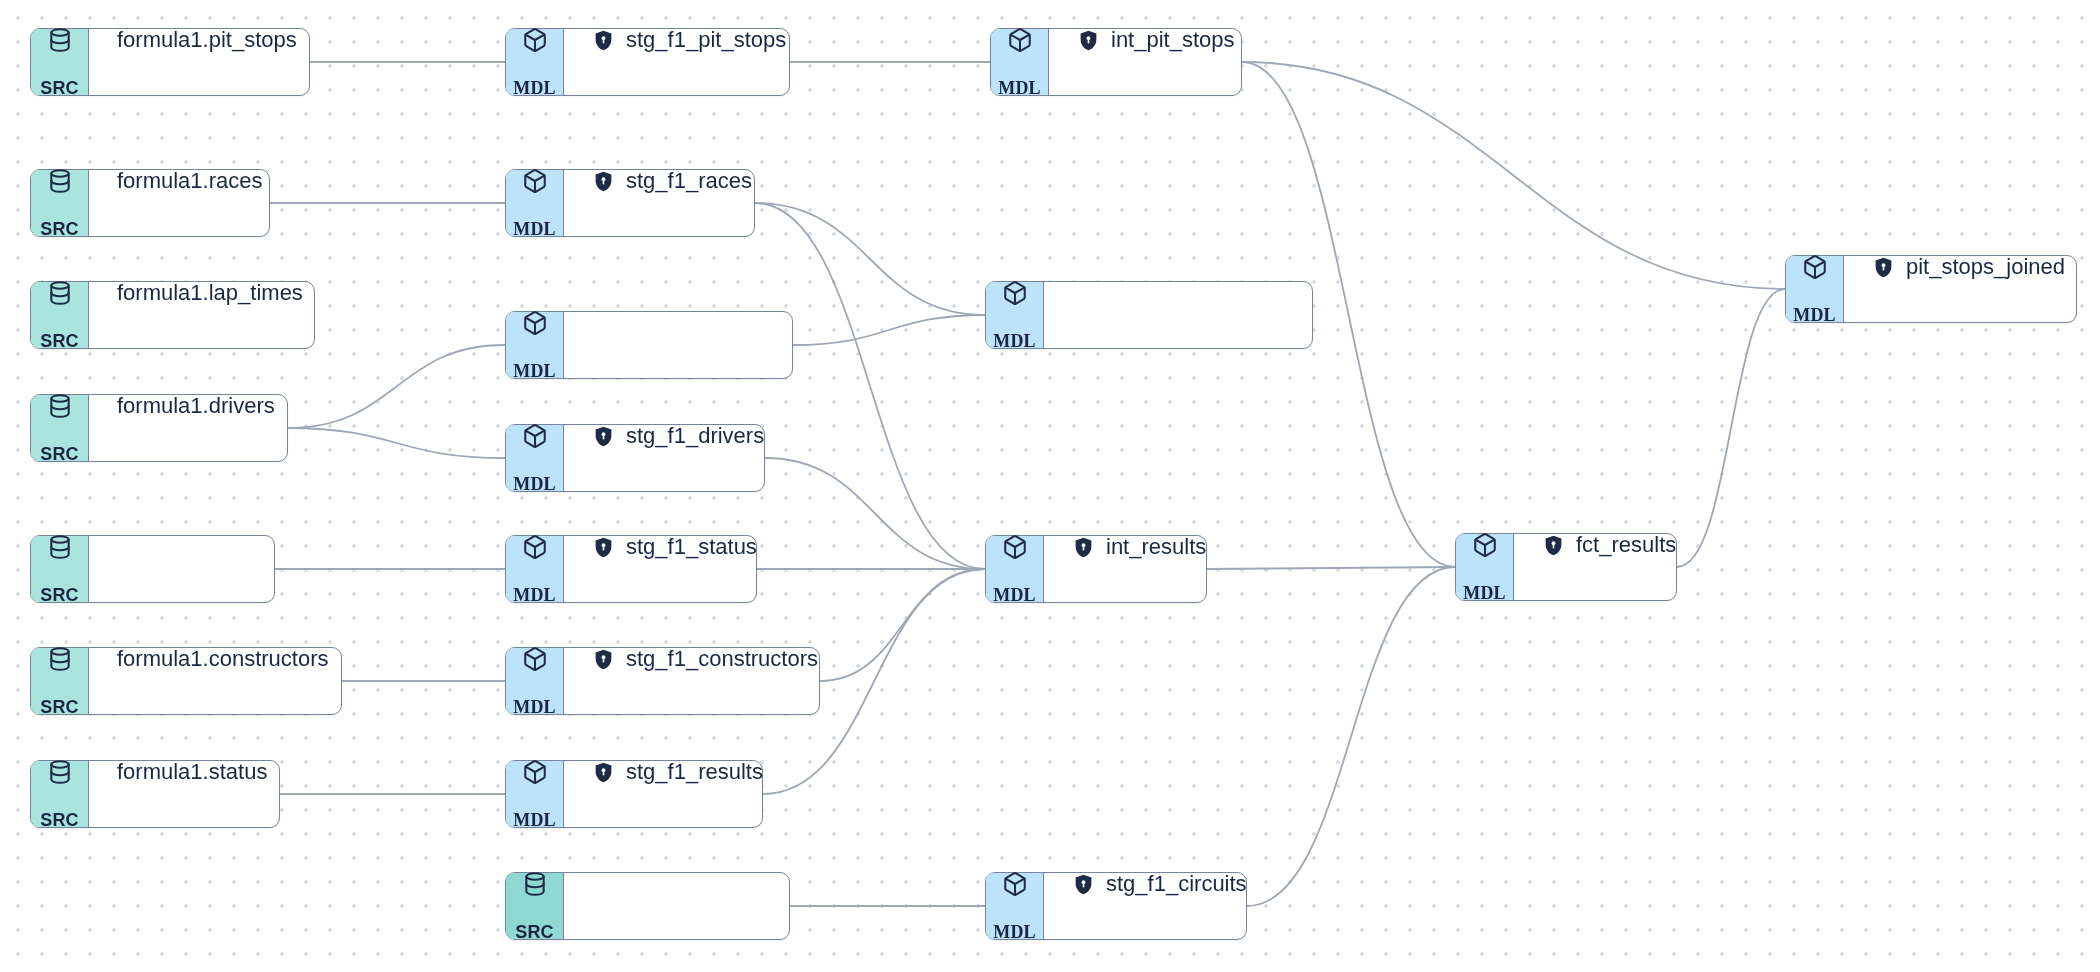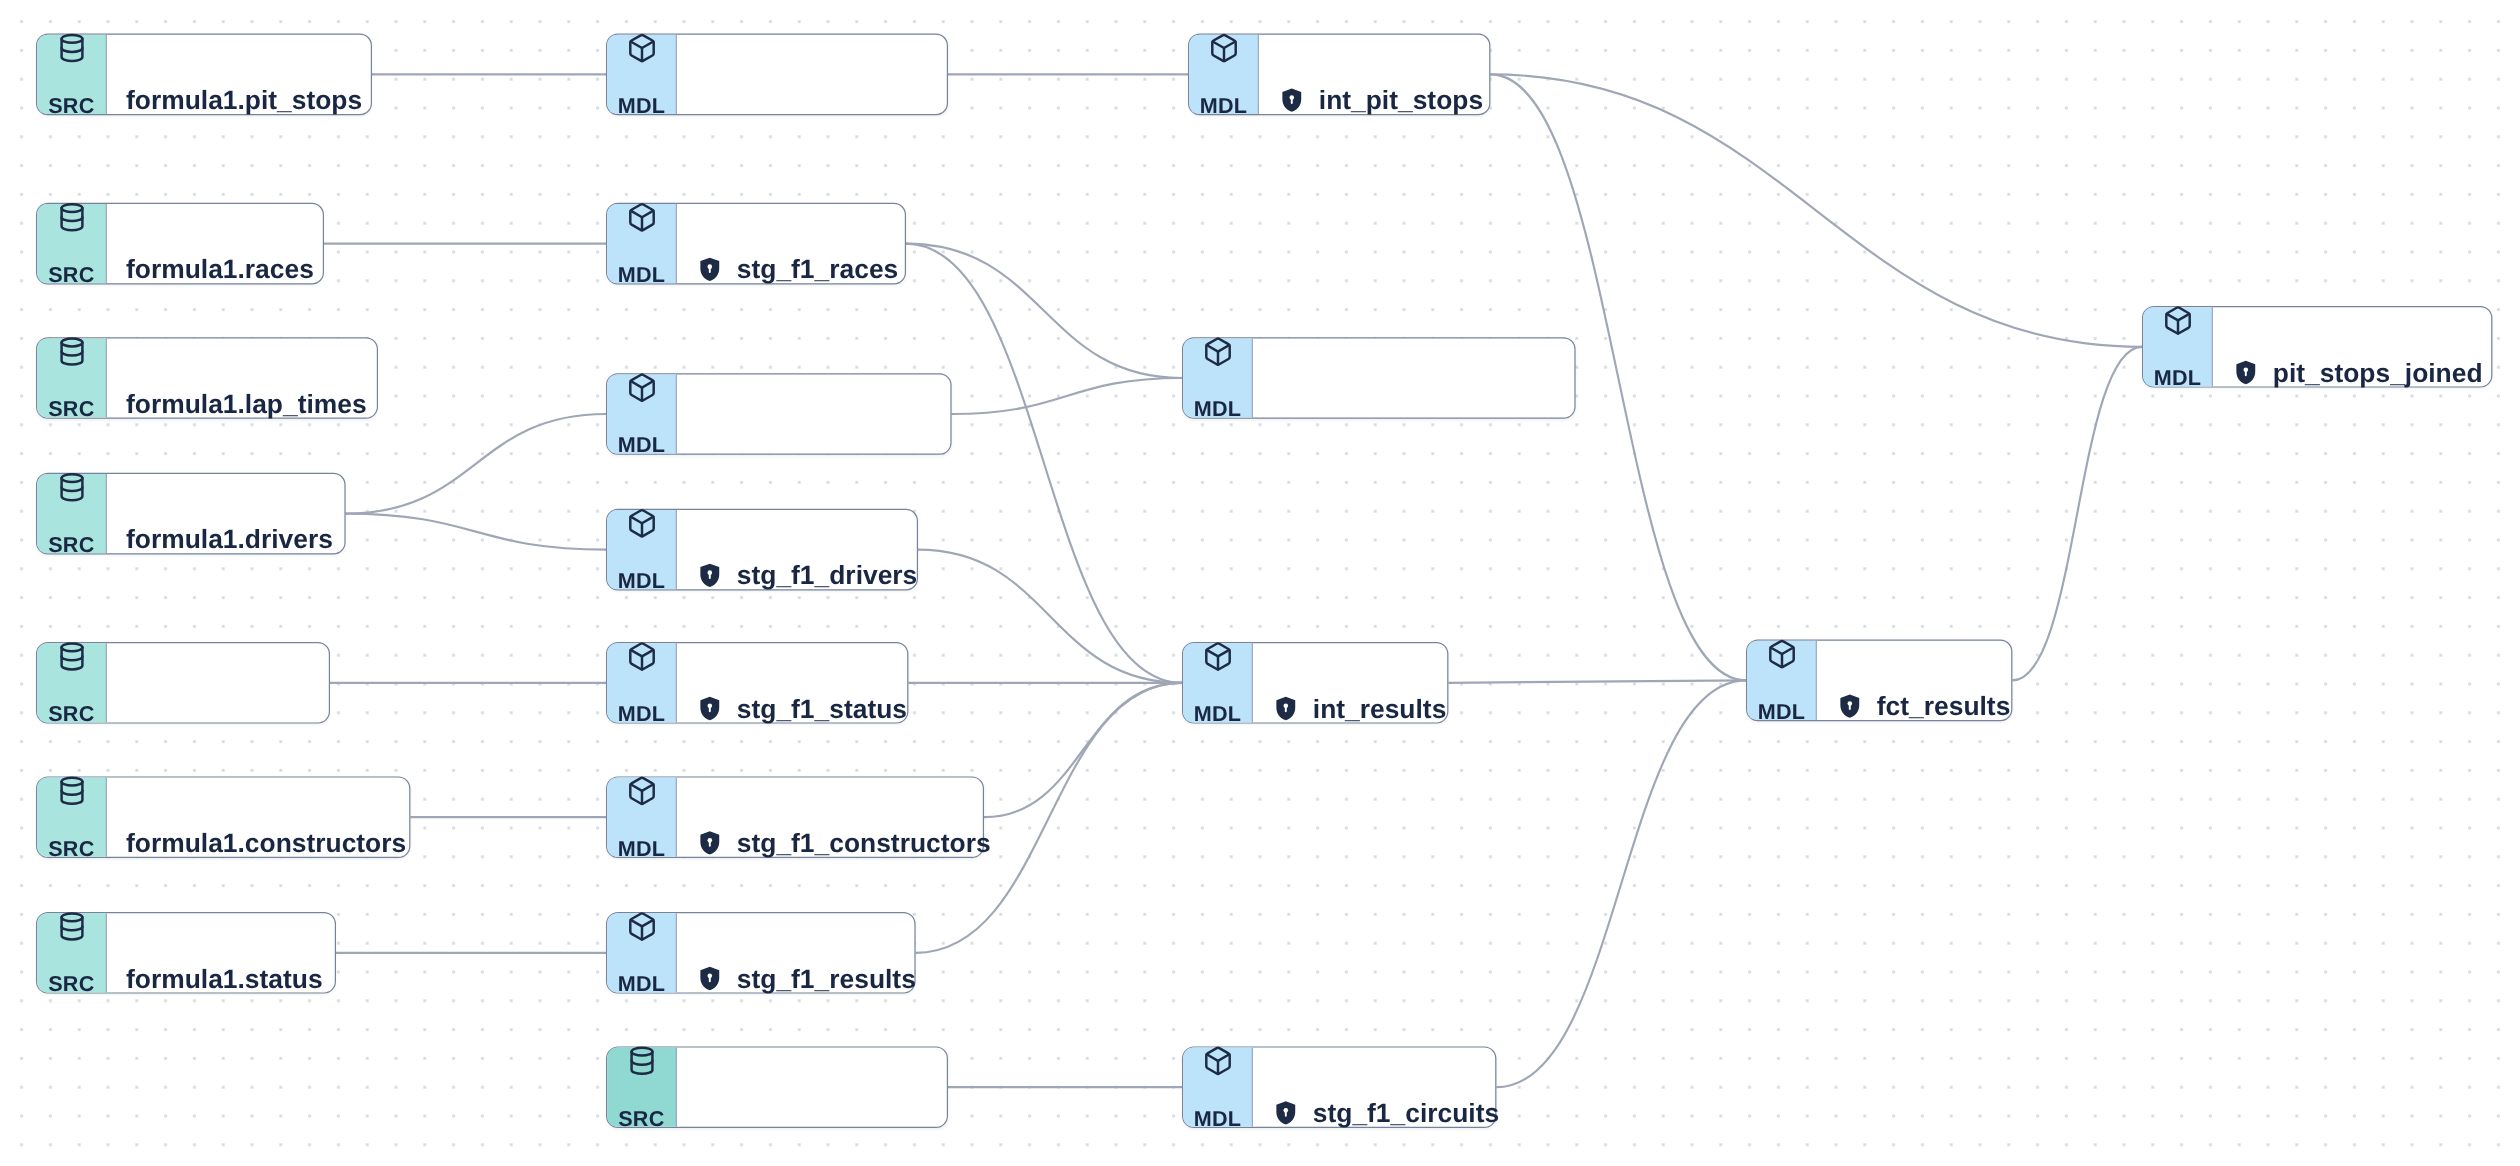--- a/index.html
+++ b/index.html
@@ -24,30 +24,30 @@
     cursor:pointer;
   }
   .badge{
     width:57px;flex:0 0 57px;display:flex;flex-direction:column;
     align-items:center;justify-content:center;gap:1px;
     border-right:1.6px solid var(--nb,#76839b);
     border-radius:8px 0 0 8px;
   }
   .node.kind-source .badge{background:var(--src-bg,#a9e4de);}
   .node.kind-source.variant-alt .badge{background:var(--src-bg-alt,#8fd9d2);}
-  .node.kind-model .badge{background:var(--mdl-bg,#bce3f9);}
+  .node.kind-model .badge{background:var(--mdl-bg,#bce3f9);font-family:Liberation Serif, serif;}
   .badge-icon{width:26px;height:26px;display:flex;}
   .badge-icon svg{width:26px;height:26px;}
   .badge-label{
     font-size:18px;font-weight:600;letter-spacing:0.2px;
     color:var(--txt,#1a2743);line-height:1;margin-top:25px;
   }
   .label-wrap{
-    display:flex;align-items:flex-end;gap:11px;
-    padding:0 16px;flex:1;min-width:0;font-weight:bold;
+    display:flex;align-items:flex-start;gap:11px;
+    padding:0 28px;flex:1;min-width:0;
   }
   .shield{width:23px;height:23px;flex:0 0 auto;display:flex;}
   .shield svg{width:23px;height:23px;}
   .label{
     font-size:22px;color:var(--txt,#1a2743);
     white-space:nowrap;line-height:1;
   }
 </style>
 </head>
 <body>
@@ -201,20 +201,30 @@
     <div class="badge">
       <span class="badge-icon">
           <svg viewBox="0 0 24 24" fill="none" stroke="#1e2b45" stroke-width="1.9" stroke-linecap="round" stroke-linejoin="round">
             <path d="M21 16V8a2 2 0 0 0-1-1.73l-7-4a2 2 0 0 0-2 0l-7 4A2 2 0 0 0 3 8v8a2 2 0 0 0 1 1.73l7 4a2 2 0 0 0 2 0l7-4A2 2 0 0 0 21 16z"></path>
             <polyline points="3.27 6.96 12 12.01 20.73 6.96"></polyline>
             <line x1="12" y1="22.08" x2="12" y2="12"></line>
           </svg>
         </span>
       <span class="badge-label">MDL</span>
     </div>
+    <div class="label-wrap">
+      <span class="shield">
+          <svg viewBox="0 0 24 24">
+            <path d="M12 1.8l8.2 3v6.4c0 5.1-3.5 9.6-8.2 10.9C7.3 20.8 3.8 16.3 3.8 11.2V4.8l8.2-3z" fill="#1e2b45"></path>
+            <circle cx="12" cy="9.6" r="2" fill="#fff"></circle>
+            <rect x="11.15" y="10.6" width="1.7" height="4.6" rx="0.85" fill="#fff"></rect>
+          </svg>
+        </span>
+      <span class="label">stg_f1_pit_stops</span>
+    </div>
   </div>
     <div class="node kind-model" style="left: 505px; top: 169px; width: 250px; height: 68px;">
     <div class="badge">
       <span class="badge-icon">
           <svg viewBox="0 0 24 24" fill="none" stroke="#1e2b45" stroke-width="1.9" stroke-linecap="round" stroke-linejoin="round">
             <path d="M21 16V8a2 2 0 0 0-1-1.73l-7-4a2 2 0 0 0-2 0l-7 4A2 2 0 0 0 3 8v8a2 2 0 0 0 1 1.73l7 4a2 2 0 0 0 2 0l7-4A2 2 0 0 0 21 16z"></path>
             <polyline points="3.27 6.96 12 12.01 20.73 6.96"></polyline>
             <line x1="12" y1="22.08" x2="12" y2="12"></line>
           </svg>
         </span>

